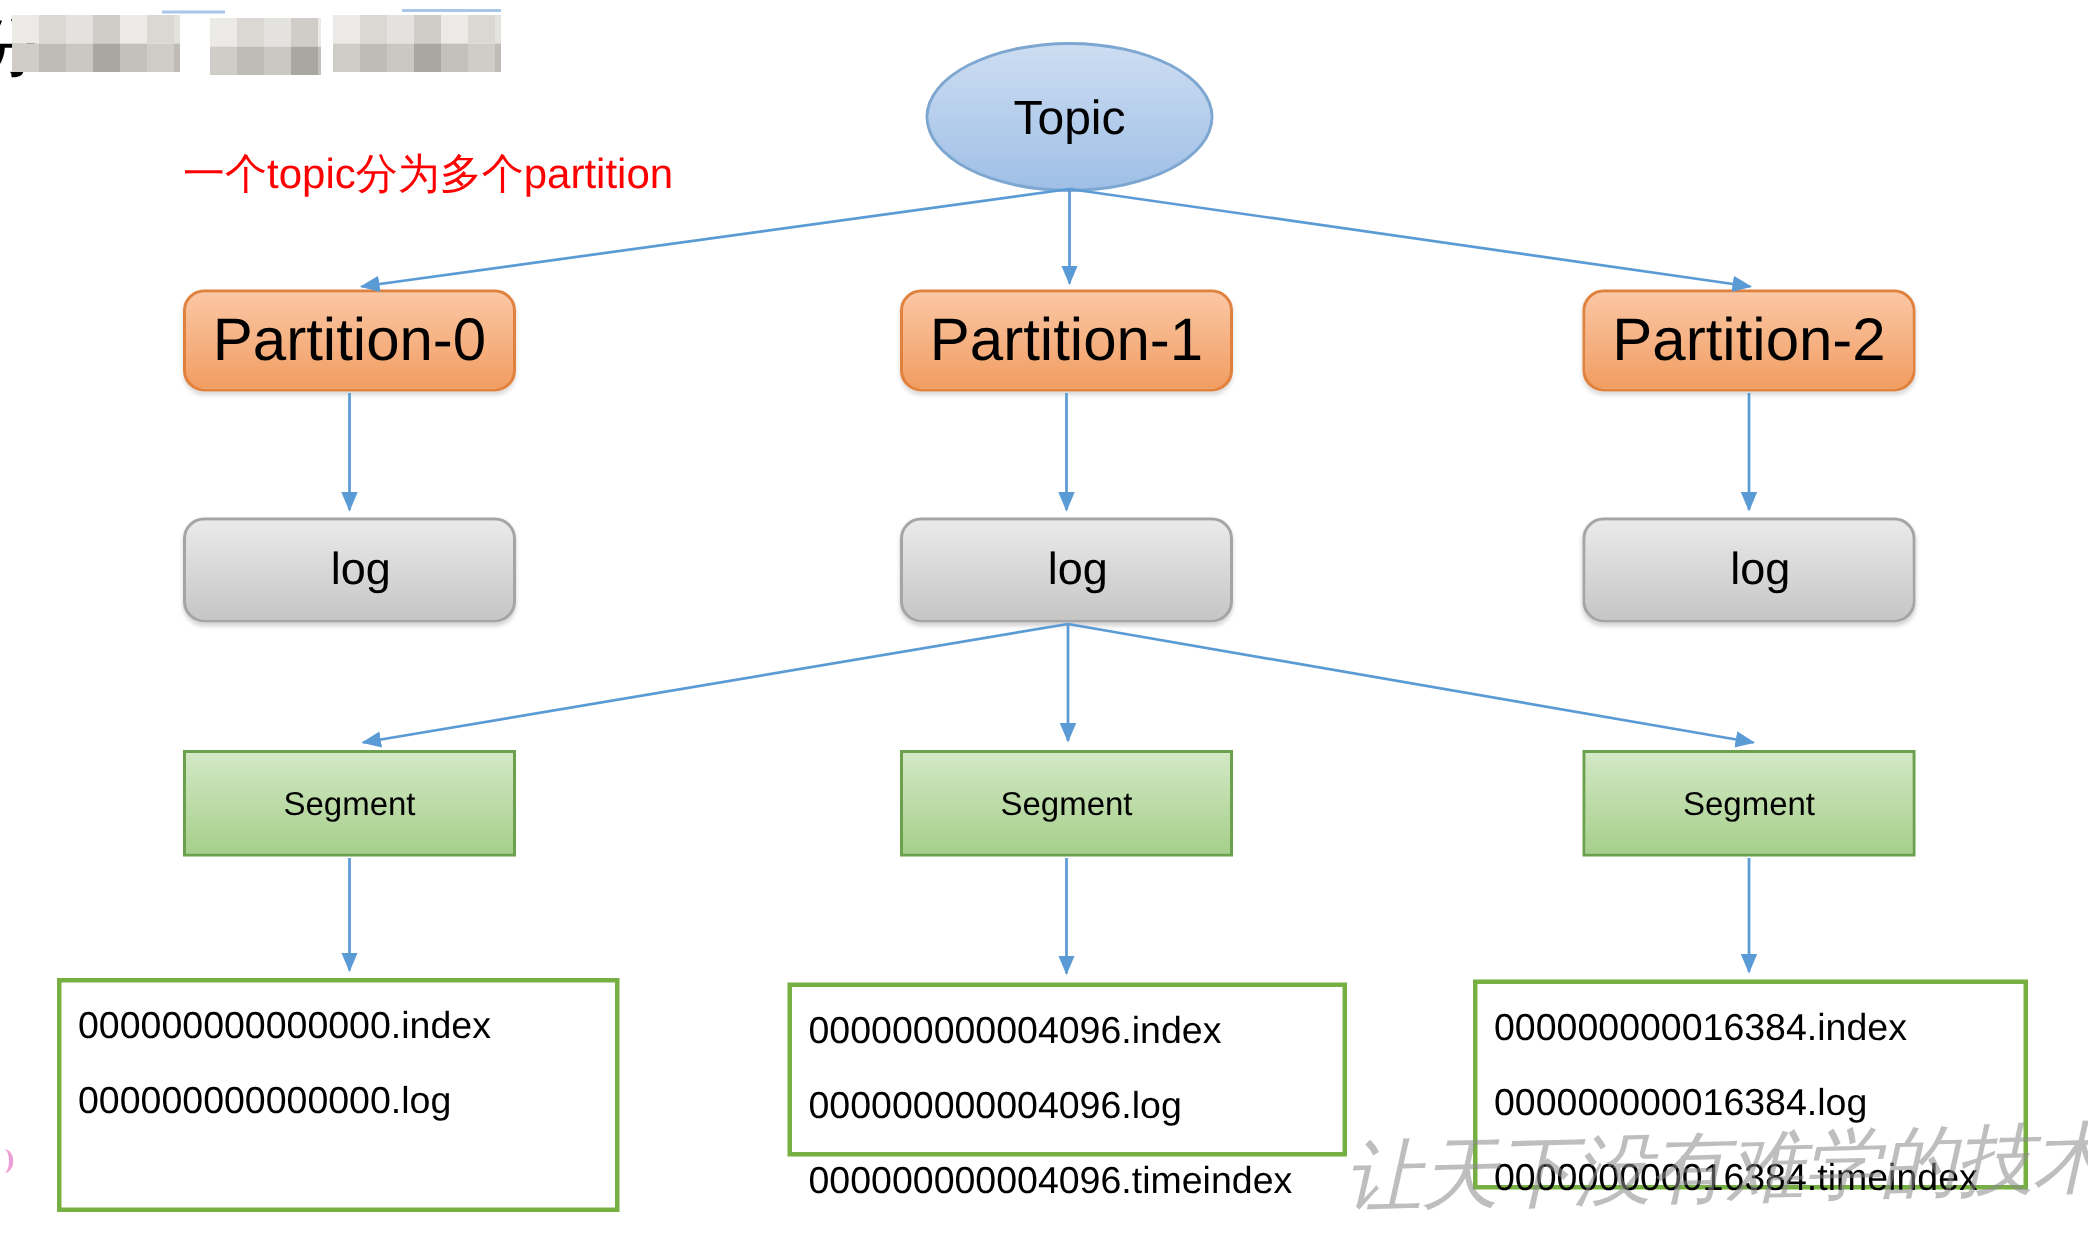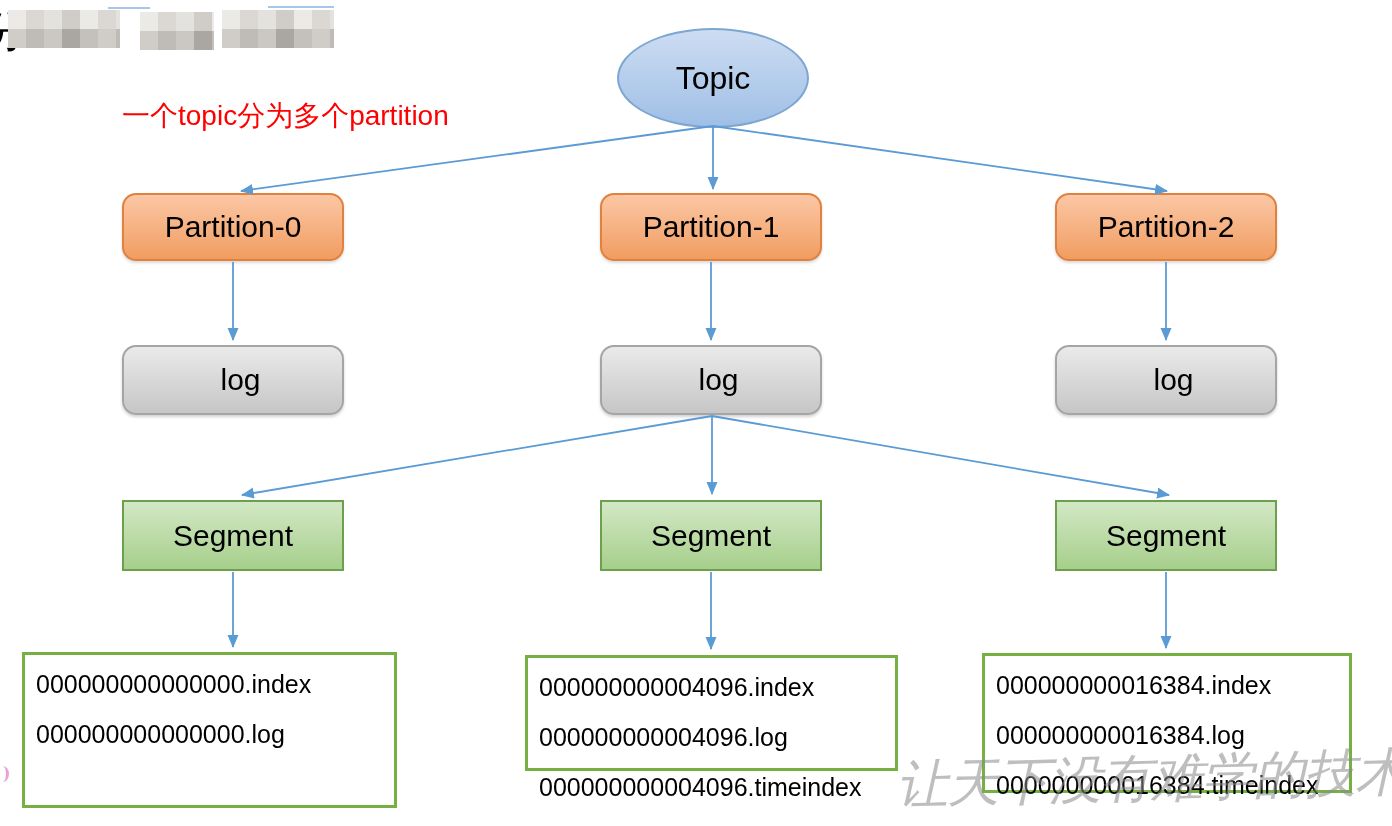--- a/index.html
+++ b/index.html
@@ -18,41 +18,41 @@
   .topic{
     left:617px;top:28px;width:192px;height:100px;border-radius:50%;
     background:linear-gradient(180deg,var(--topic-fill-top,#cdddf2) 0%,var(--topic-fill-bottom,#9fbfe6) 100%);
     border:2px solid var(--topic-border,#7da7d0);
     font-size:32px;
   }
   .partition{
     top:193px;width:222px;height:68px;border-radius:14px;
     background:linear-gradient(180deg,var(--partition-fill-top,#fbc7a5) 0%,var(--partition-fill-bottom,#f19d61) 100%);
     border:2px solid var(--partition-border,#e0813e);
-    font-size:30px;box-shadow:0 2px 3px rgba(0,0,0,.15);
+    font-size:40px;box-shadow:0 2px 3px rgba(0,0,0,.15);
   }
   .log{
     top:345px;width:222px;height:70px;border-radius:14px;
     background:linear-gradient(180deg,var(--log-fill-top,#eaeaea) 0%,var(--log-fill-bottom,#c6c6c6) 100%);
     border:2px solid var(--log-border,#a5a5a5);
     font-size:30px;box-shadow:0 2px 3px rgba(0,0,0,.18);padding-left:15px;
   }
   .segment{
     top:500px;width:222px;height:71px;
     background:linear-gradient(180deg,var(--segment-fill-top,#d3e8c5) 0%,var(--segment-fill-bottom,#a6cf8b) 100%);
     border:2px solid var(--segment-border,#6ba04c);
-    font-size:30px;
+    font-size:22px;
   }
   .col0{left:122px;} .col1{left:600px;} .col2{left:1055px;}
   .filebox{
     position:absolute;z-index:2;box-sizing:border-box;background:#fff;
     border:3px solid var(--file-box-border,#76b043);
     font-size:25px;line-height:50px;padding:4px 0 0 11px;white-space:nowrap;
   }
-  .filebox.b0{left:22px;top:652px;width:375px;height:156px;}
+  .filebox.b0{left:38px;top:652px;width:375px;height:156px;}
   .filebox.b1{left:525px;top:655px;width:373px;height:116px;}
   .filebox.b2{left:982px;top:653px;width:370px;height:140px;}
   
   .annotation{
     position:absolute;left:122px;top:97px;z-index:2;
     color:var(--annotation-color,#ff0000);font-size:28px;white-space:nowrap;text-align:center;
   }
   
   .censored-char{position:absolute;left:-16px;top:4px;font-size:42px;color:#000;z-index:1;}
   .mosaic{position:absolute;z-index:1;}

